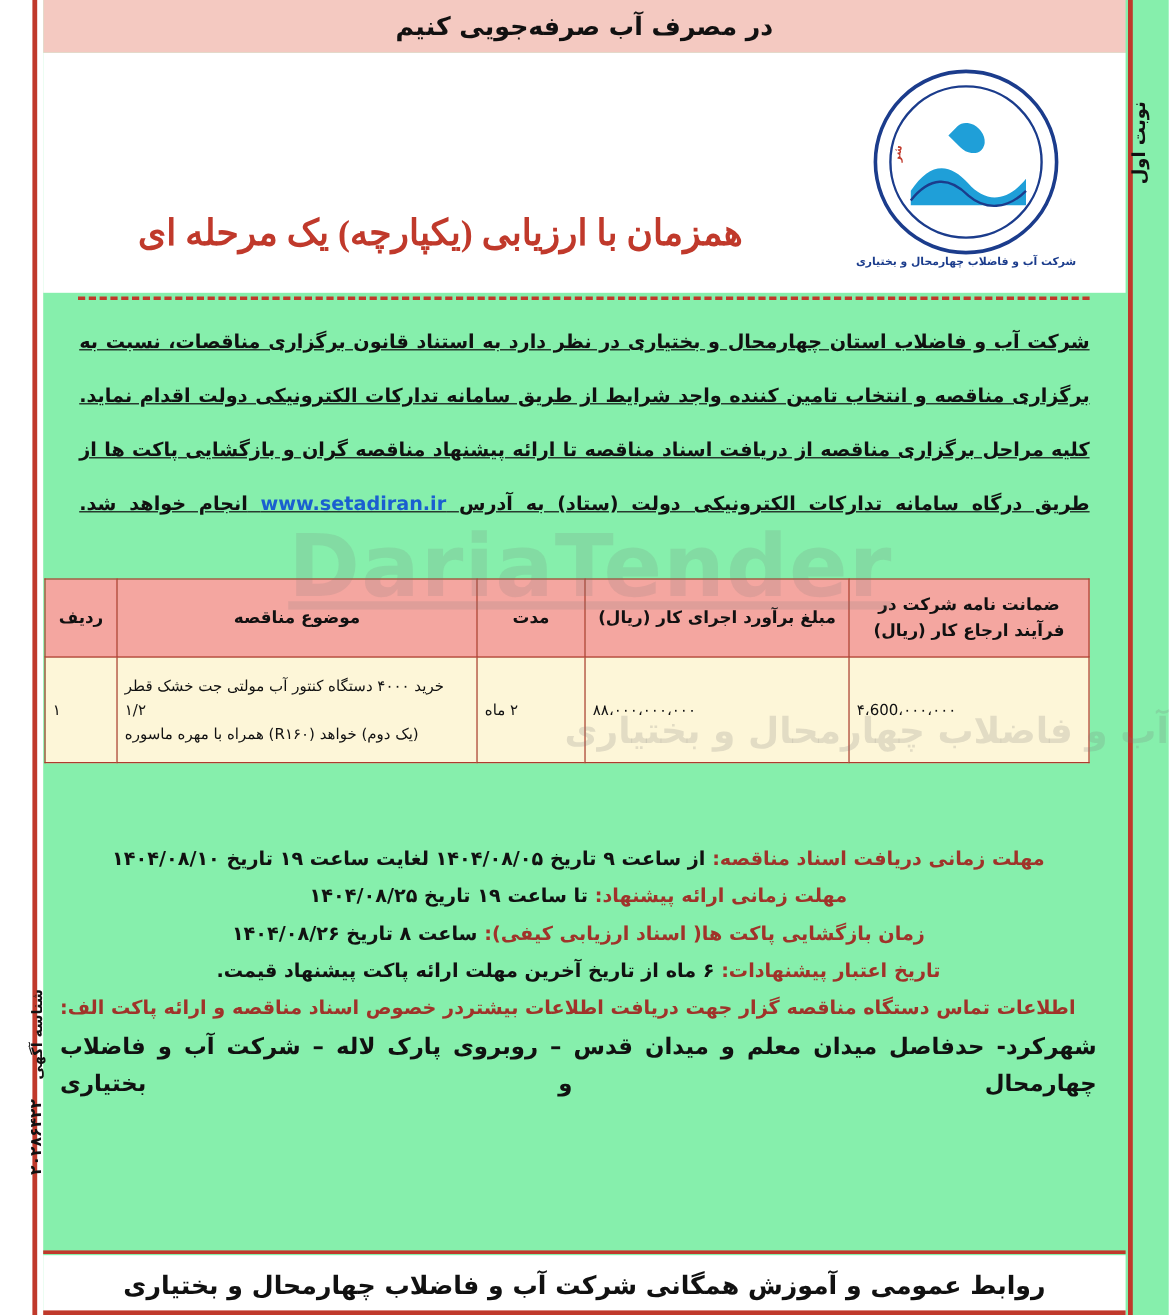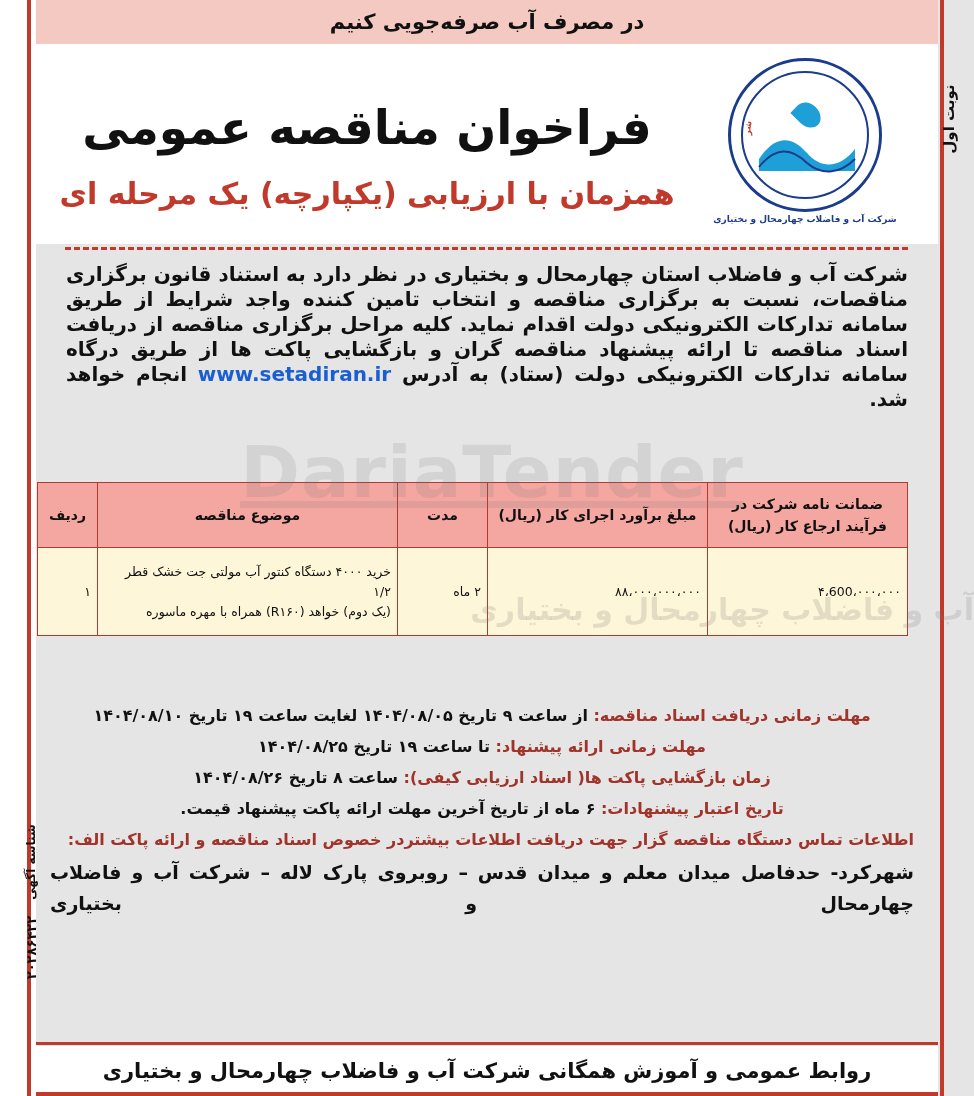--- a/index.html
+++ b/index.html
@@ -8,21 +8,21 @@
     width: 974px; height: 1096px;
     background: #ffffff;
     font-family: "DejaVu Sans", "Liberation Sans", sans-serif;
     direction: rtl;
     position: relative;
     overflow: hidden;
   }
   .page {
     position: relative;
     width: 964px; height: 1096px;
-    background: #e5e5e5;
+    background: #86efac;
   }
   
   .left-rail {
     position: absolute;
     left: 0; top: 0;
     width: 26px; height: 1096px;
     background: #ffffff;
   }
   .rail-line {
     position: absolute;
@@ -170,42 +170,44 @@
   }
   .title-sub {
     position: absolute;
     right: 250px;
     left: 10px;
     top: 132px;
     text-align: center;
     font-size: 30px;
     font-weight: bold;
     color: #c0392b;
+    font-family: Liberation Serif, serif;
   }
 
   .dashed-sep {
     position: absolute;
     left: 55px; right: 66px; top: 247px;
     border-top: 3px dashed #c0392b;
     height: 0;
   }
 
   
   .body-block {
     position: absolute;
     left: 36px; right: 46px; top: 262px;
     padding: 0 20px;
   }
   .para {
-    font-size: 20px;
-    line-height: 25px;
+    font-size: 16px;
+    line-height: 45px;
     color: #111;
     text-align: justify;
     text-align-last: justify;
     font-weight: bold;
+    text-decoration: underline;
   }
   .link {
     color: #1a5fd0;
     direction: ltr;
     unicode-bidi: embed;
     font-weight: bold;
   }
 
   
   .tbl-wrap {
@@ -227,21 +229,21 @@
     line-height: 22px;
     text-align: center;
     vertical-align: middle;
   }
   table.main-tbl td {
     background: #fdf6d8;
     border: 1px solid #b03a2e;
     color: #111;
     font-size: 12.5px;
     padding: 12px 6px;
-    text-align: right;
+    text-align: left;
     vertical-align: middle;
     line-height: 20px;
     height: 88px;
   }
   .col-radif { width: 60px; }
   .col-mozoo { width: 300px; }
   .col-modat { width: 90px; }
   .col-mablagh { width: 220px; }
   .col-zemanat { width: 200px; }
 
@@ -275,21 +277,21 @@
     left: 40px; right: 60px; top: 700px;
   }
   .info-line {
     font-size: 16px;
     line-height: 31px;
     color: #111;
     font-weight: bold;
     text-align: center;
   }
   .info-line .lbl { color: #a0332a; }
-  .info-line.rightal { text-align: right; }
+  .info-line.rightal { text-align: left; }
   .info-para {
     font-size: 19px;
     line-height: 31px;
     color: #111;
     font-weight: bold;
     text-align: justify;
     text-align-last: justify;
     margin-top: 2px;
   }
   .center-line { text-align: center; }
@@ -353,21 +355,20 @@
         </svg>
         <div class="logo-drop"></div>
         <svg class="logo-wave" viewBox="0 0 100 52">
           <path d="M2,36 C18,12 34,12 50,30 C64,46 82,46 98,26 L98,48 L2,48 Z" fill="#1f9fd8"></path>
           <path d="M2,44 C18,24 34,24 50,40 C64,52 82,52 98,36" fill="none" stroke="#1b3c8c" stroke-width="2"></path>
         </svg>
       </div>
       <div class="logo-caption">شرکت آب و فاضلاب چهارمحال و بختیاری</div>
     </div>
 
-    <div class="title-main">فراخوان مناقصه عمومی</div>
     <div class="title-sub">همزمان با ارزیابی (یکپارچه) یک مرحله ای</div>
   </div>
 
   <div class="dashed-sep"></div>
 
   <div class="body-block">
     <div class="para">
       <span>شرکت آب و فاضلاب استان چهارمحال و بختیاری در نظر دارد به استناد قانون برگزاری مناقصات، نسبت به برگزاری مناقصه و انتخاب تامین کننده  واجد شرایط از طریق سامانه تدارکات الکترونیکی دولت اقدام نماید. کلیه مراحل برگزاری مناقصه از دریافت اسناد مناقصه تا ارائه پیشنهاد مناقصه گران و بازگشایی پاکت ها از طریق درگاه سامانه تدارکات الکترونیکی دولت (ستاد) به آدرس</span>
       <span class="link">www.setadiran.ir</span>
       <span>انجام خواهد  شد.</span>

